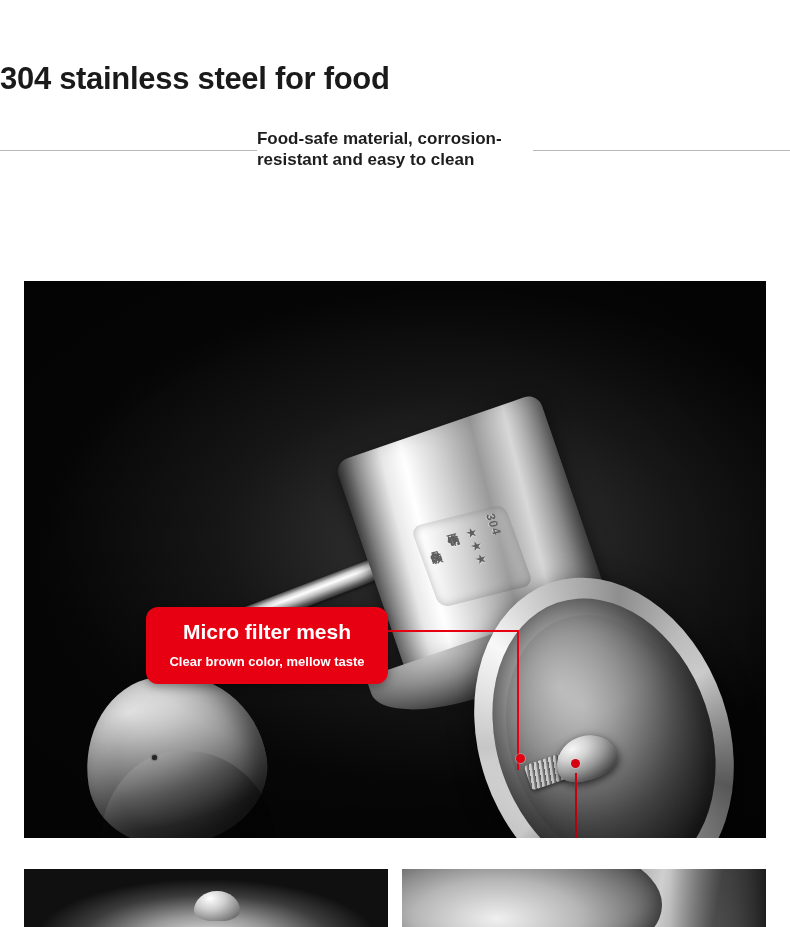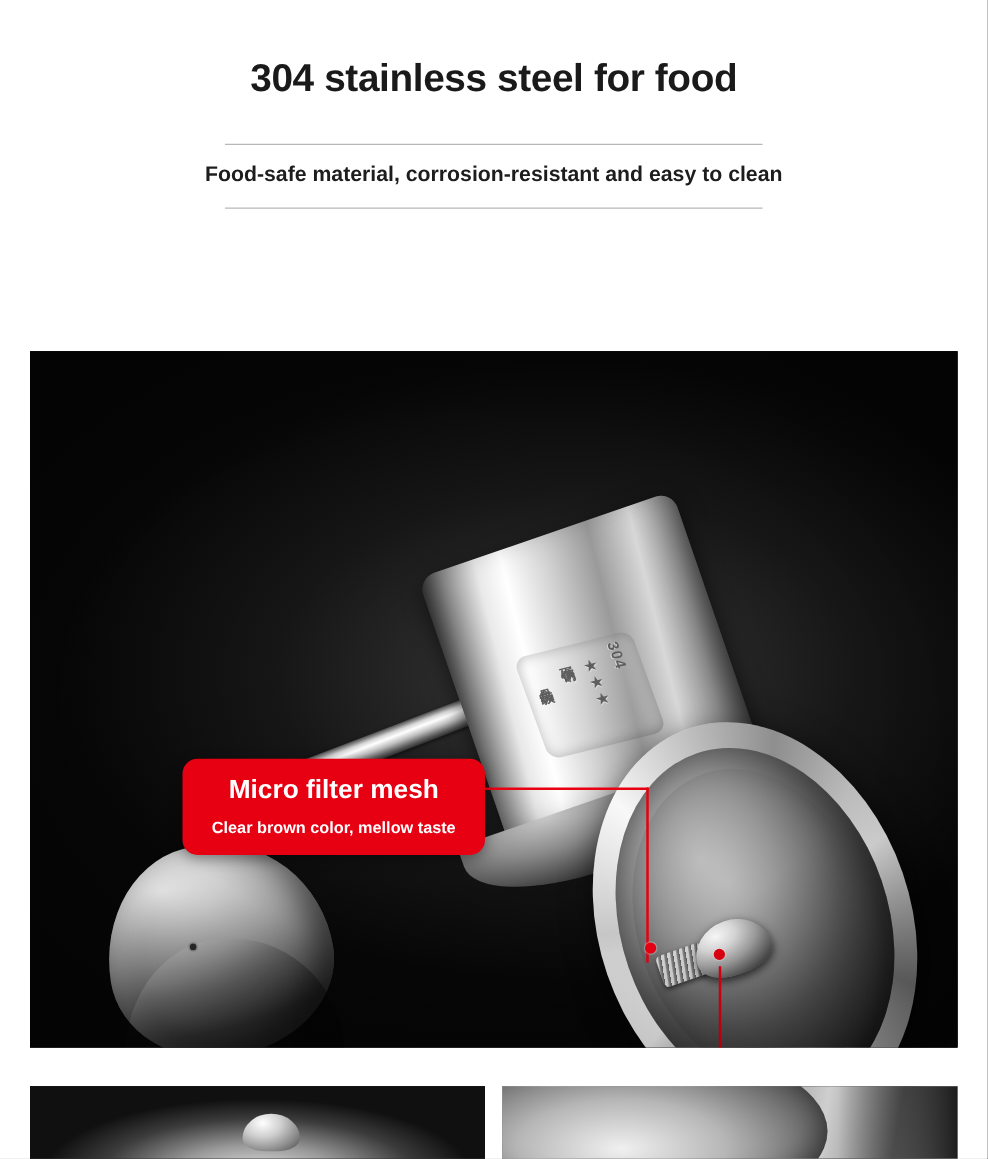--- a/index.html
+++ b/index.html
@@ -10,36 +10,34 @@
     width: 790px;
     height: 927px;
     background: #ffffff;
     font-family: "Liberation Sans", sans-serif;
     overflow: hidden;
     position: relative;
   }
 
   
   .header {
-    padding-top: 44px;
-    text-align: center;
+    padding-top: 60px;
   }
   .title {
     font-size: 31px;
     font-weight: bold;
     color: #1a1a1a;
     letter-spacing: -0.3px;
     margin: 0;
     line-height: 1.2;
   }
   .subtitle-wrap {
-    margin-top: 34px;
+    margin-top: 18px;
     position: relative;
     display: flex;
-    flex-direction: column;
     align-items: center;
   }
   .rule {
     width: 430px;
     height: 1px;
     background: #b8b8b8;
   }
   .subtitle {
     font-size: 17px;
     font-weight: bold;

